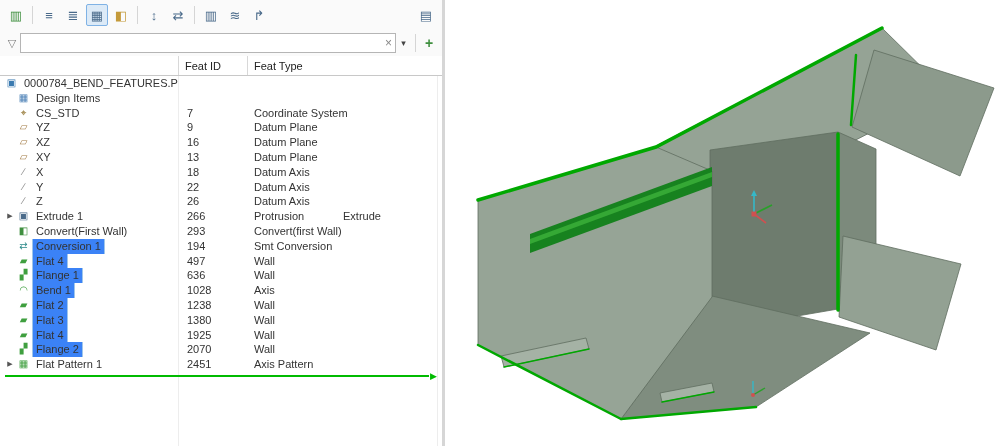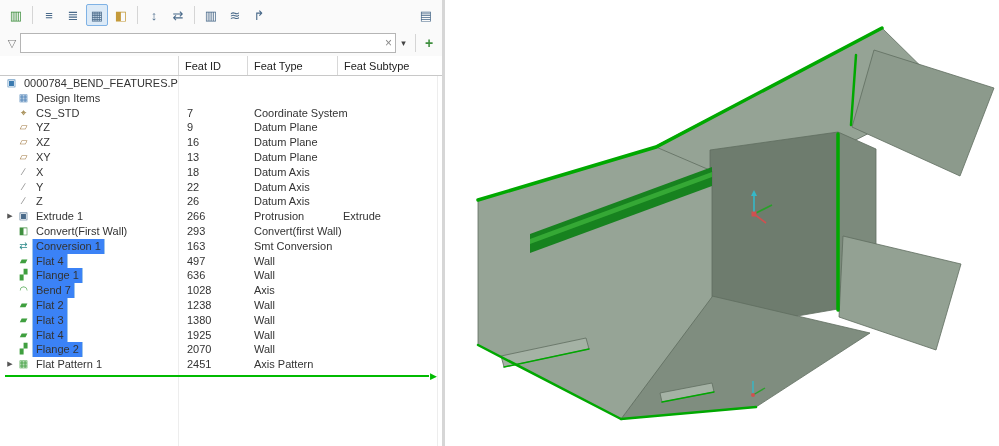--- a/index.html
+++ b/index.html
@@ -88,21 +88,20 @@
       </span>
       <span class="dd">▾</span>
       <span class="tsep"></span>
       <span class="plus">+</span>
     </div>
 
     <div class="hdr">
       <div class="hcell first"></div>
       <div class="hcell c-id">Feat ID</div>
       <div class="hcell c-type">Feat Type</div>
-      <div class="hcell c-sub">Feat Subtype</div>
     </div>
 
     <div class="rows">
       <div class="vline" style="left:178px"></div>
       <div class="vline" style="left:437px"></div>
     <div class="row">
           <div class="tree-cell">
             <span class="ricon" style="color: rgb(58, 122, 176);">▣</span>
             <span class="label">0000784_BEND_FEATURES.PRT</span>
           </div>
@@ -209,21 +208,21 @@
           <div class="id-cell">293</div>
           <div class="type-cell">Convert(first Wall)</div>
           <div class="sub-cell"></div>
         </div>
         <div class="row">
           <div class="tree-cell">
             <span class="arrow"></span>
             <span class="ricon" style="color: rgb(46, 139, 139);">⇄</span>
             <span class="label hl">Conversion 1</span>
           </div>
-          <div class="id-cell">163</div>
+          <div class="id-cell">194</div>
           <div class="type-cell">Smt Conversion</div>
           <div class="sub-cell"></div>
         </div>
         <div class="row">
           <div class="tree-cell">
             <span class="arrow"></span>
             <span class="ricon" style="color: rgb(63, 159, 63);">▰</span>
             <span class="label hl">Flat 4</span>
           </div>
           <div class="id-cell">497</div>
@@ -237,21 +236,21 @@
             <span class="label hl">Flange 1</span>
           </div>
           <div class="id-cell">636</div>
           <div class="type-cell">Wall</div>
           <div class="sub-cell"></div>
         </div>
         <div class="row">
           <div class="tree-cell">
             <span class="arrow"></span>
             <span class="ricon" style="color: rgb(63, 159, 63);">◠</span>
-            <span class="label hl">Bend 7</span>
+            <span class="label hl">Bend 1</span>
           </div>
           <div class="id-cell">1028</div>
           <div class="type-cell">Axis</div>
           <div class="sub-cell"></div>
         </div>
         <div class="row">
           <div class="tree-cell">
             <span class="arrow"></span>
             <span class="ricon" style="color: rgb(63, 159, 63);">▰</span>
             <span class="label hl">Flat 2</span>

